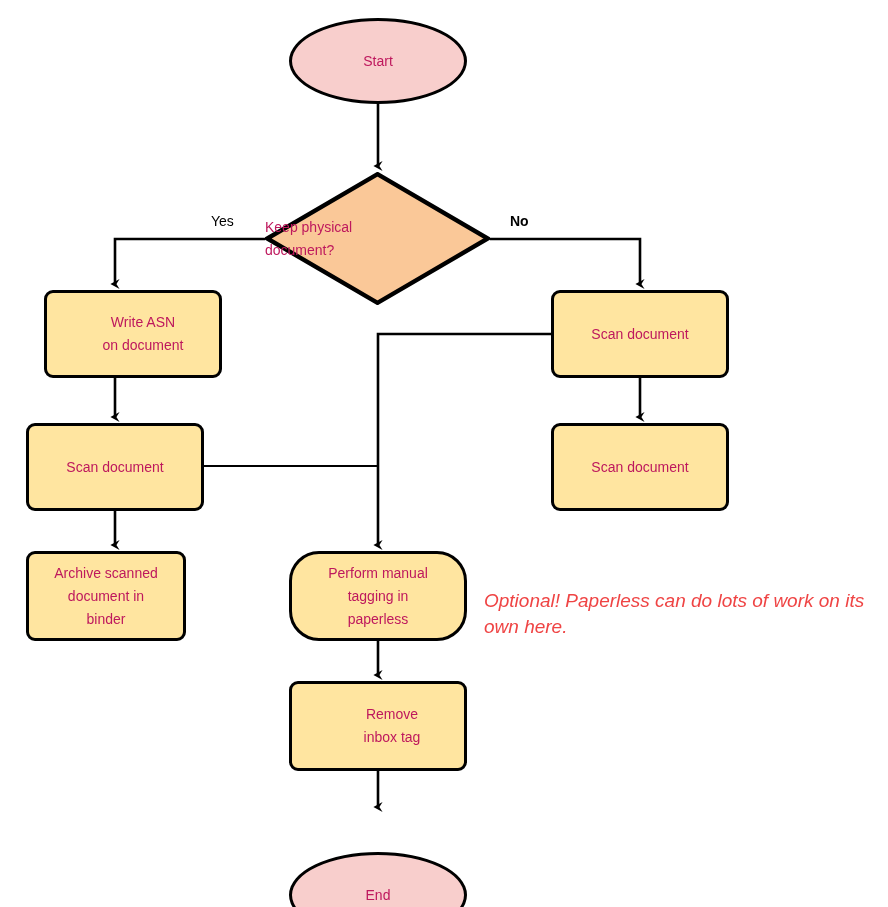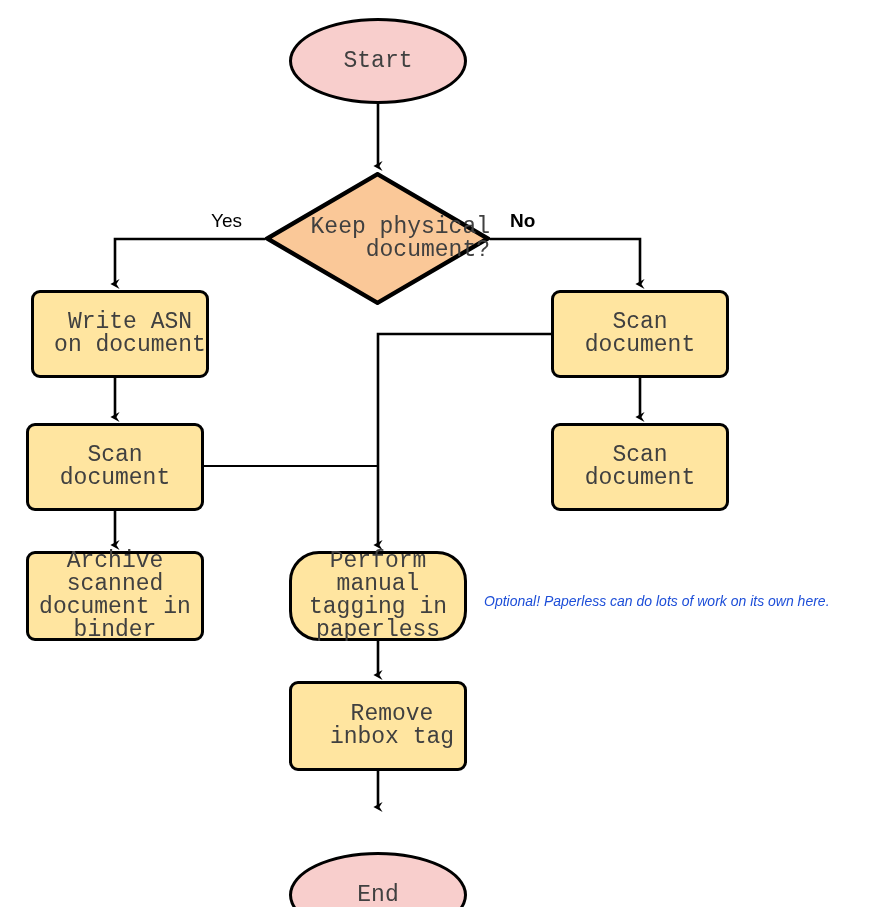--- a/index.html
+++ b/index.html
@@ -23,26 +23,25 @@
     width: 888px;
     height: 907px;
   }
   .node {
     position: absolute;
     box-sizing: border-box;
     display: flex;
     align-items: center;
     justify-content: center;
     text-align: center;
-    color: #404040;
-    font-size: 23px;
+    color: #be185d;
+    font-size: 14px;
     line-height: 23px;
     border: 3px solid #000000;
     z-index: 2;
-    font-family: Liberation Mono, monospace;
   }
   .node-terminal {
     background: #f8cecc;
     border-radius: 50%;
   }
   .node-process {
     background: #ffe5a0;
     border-radius: 9px;
   }
   .node-decision {
@@ -55,38 +54,38 @@
     left: 0;
     top: 0;
     width: 100%;
     height: 100%;
     z-index: 1;
   }
   .decision-label {
     position: relative;
     z-index: 2;
     width: 100%;
-    text-align: right;
+    text-align: left;
   }
   .edge-label {
     position: absolute;
-    font-size: 19px;
+    font-size: 14px;
     line-height: 22px;
     color: #000000;
     background: #ffffff;
     padding: 0 2px;
     z-index: 3;
     white-space: nowrap;
   }
   .annotation {
     position: absolute;
-    font-size: 14px;
+    font-size: 19px;
     line-height: 26px;
     font-style: italic;
-    color: #1d4ed8;
+    color: #ef4444;
     z-index: 3;
   }
   .node-label {
     display: block;
     white-space: pre-line;
   }
 </style>
 </head>
 <body>
 
@@ -123,30 +122,30 @@
 </div>
 
 <div class="node node-decision" style="left:265px; top:172px; width:225px; height:133px;">
   <svg class="decision-shape" viewBox="0 0 225 133" preserveAspectRatio="none">
     <polygon points="112.5,2.2 222.8,66.5 112.5,130.8 2.2,66.5" fill="#fac898" stroke="#000000" stroke-width="4.4" stroke-linejoin="miter" vector-effect="non-scaling-stroke"></polygon>
   </svg>
   <span class="node-label decision-label">Keep physical
 document?</span>
 </div>
 
-<div class="node node-process" style="left:31px; top:290px; width:178px; height:88px;padding-left:20px;">
+<div class="node node-process" style="left:44px; top:290px; width:178px; height:88px;padding-left:20px;">
   <span class="node-label">Write ASN
 on document</span>
 </div>
 
 <div class="node node-process" style="left:26px; top:423px; width:178px; height:88px;">
   <span class="node-label">Scan document</span>
 </div>
 
-<div class="node node-process" style="left:26px; top:551px; width:178px; height:90px;align-items:center;">
+<div class="node node-process" style="left:26px; top:551px; width:160px; height:90px;align-items:center;">
   <span class="node-label">Archive scanned
 document in
 binder</span>
 </div>
 
 <div class="node node-process" style="left:551px; top:290px; width:178px; height:88px;">
   <span class="node-label">Scan document</span>
 </div>
 
 <div class="node node-process" style="left:551px; top:423px; width:178px; height:88px;">

